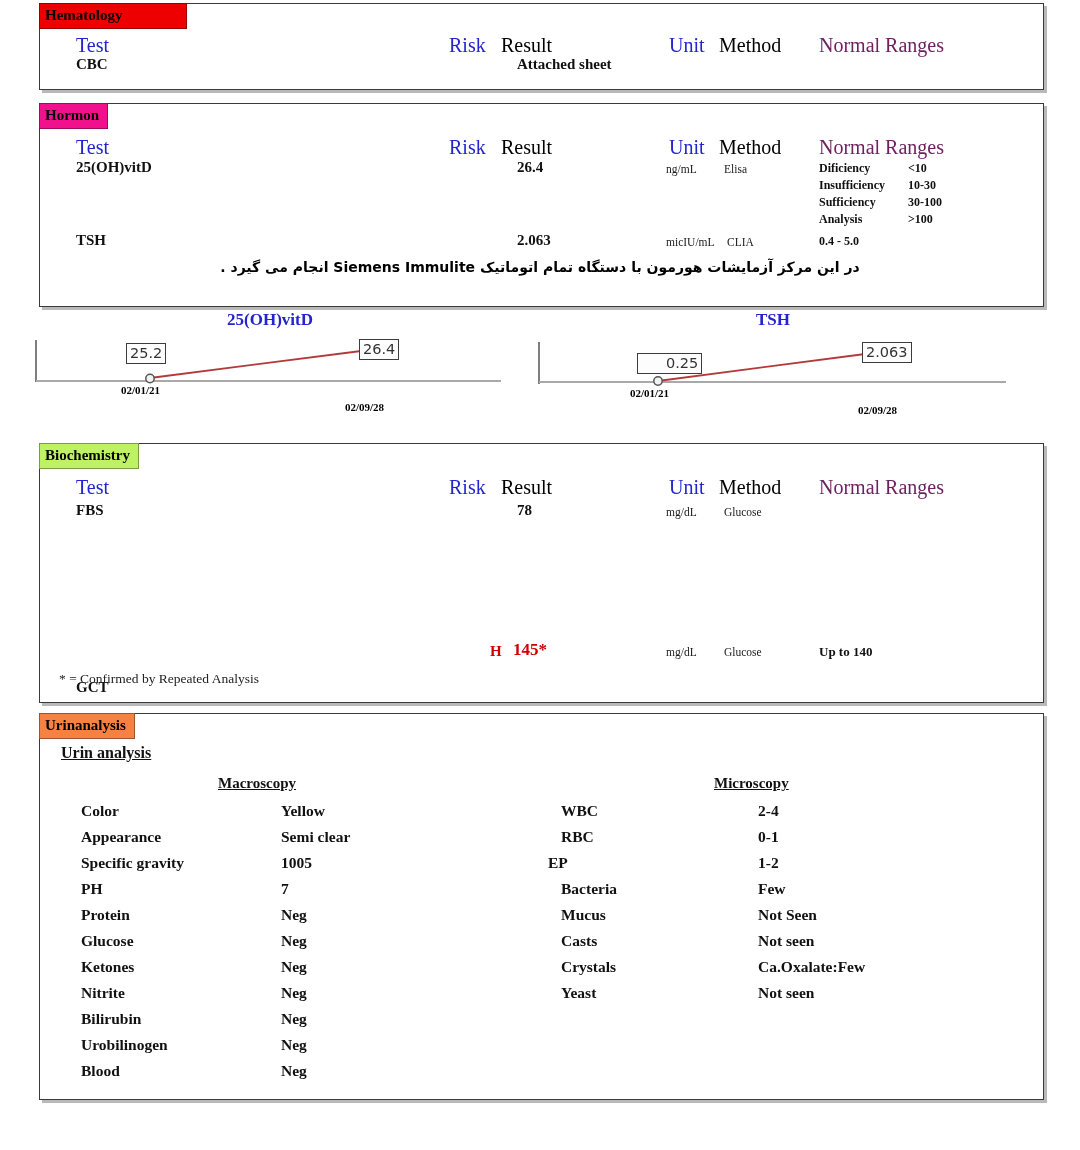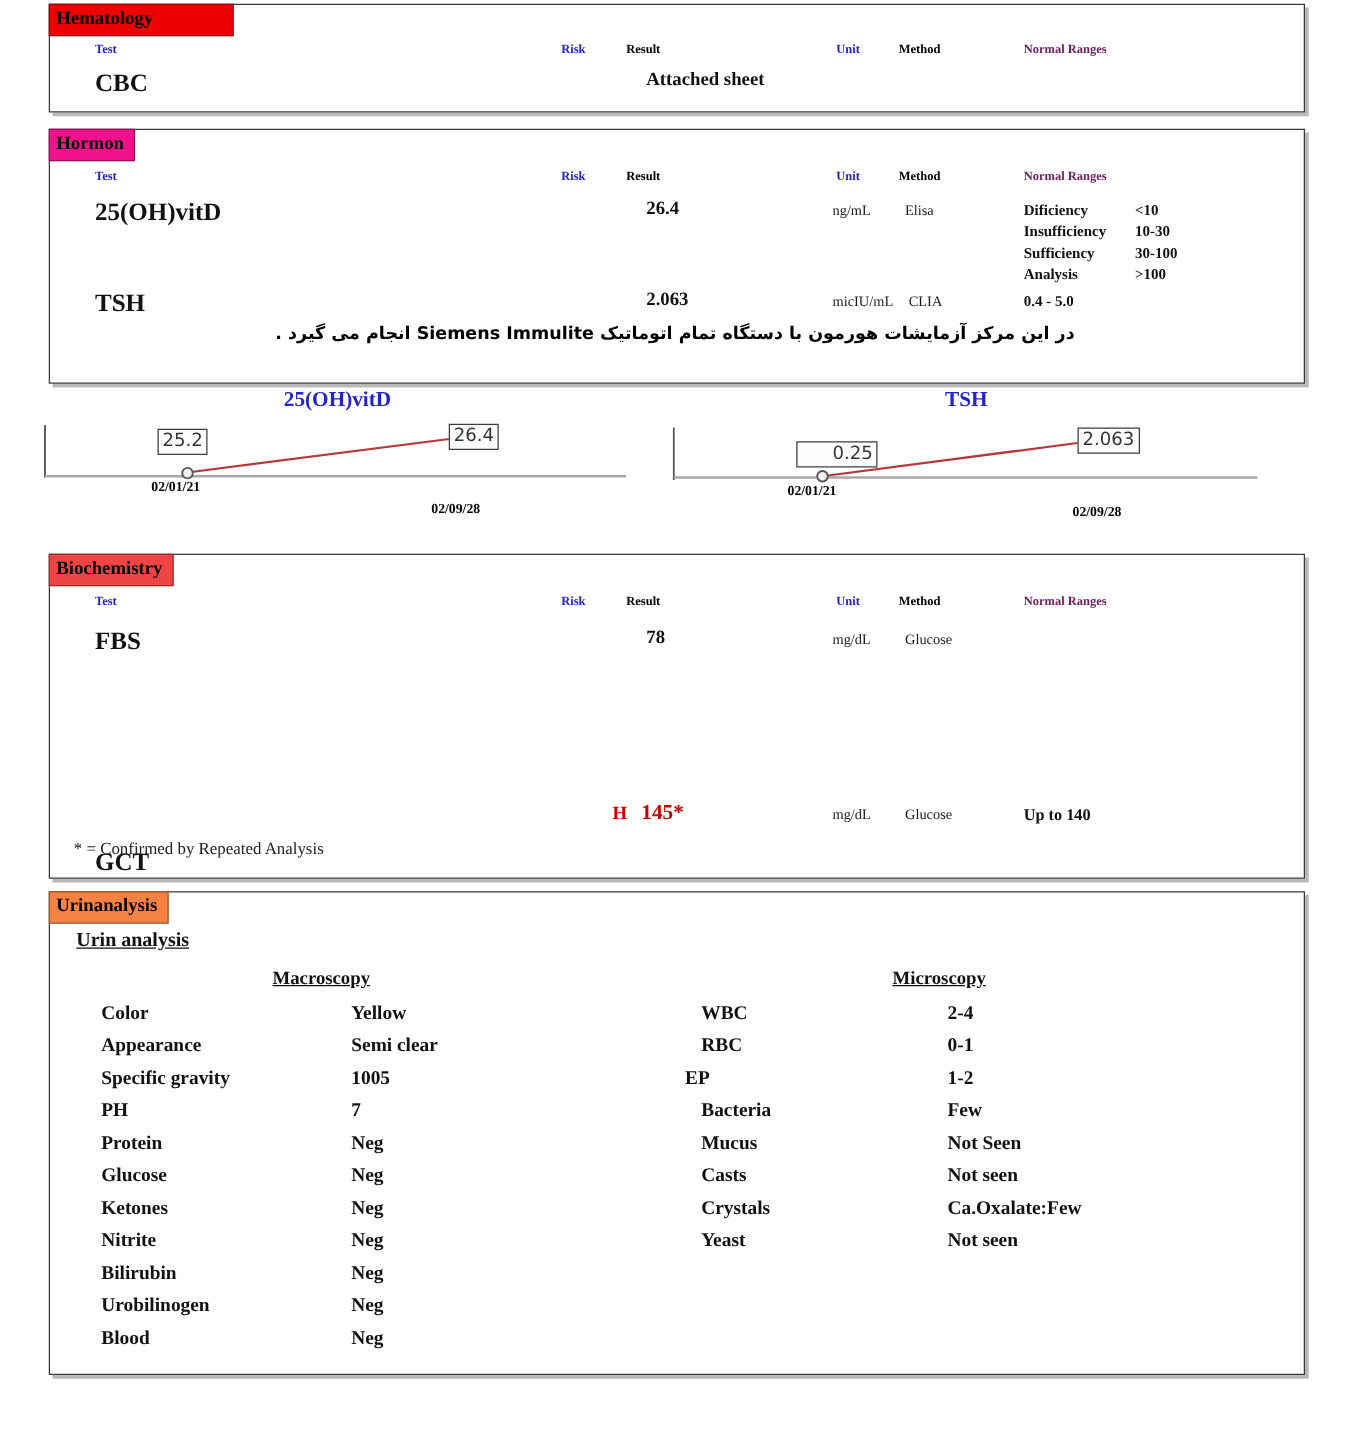--- a/index.html
+++ b/index.html
@@ -17,24 +17,24 @@
   .abs{position:absolute;white-space:nowrap;}
   .box{
     position:absolute;left:39px;width:1003px;background:#fff;
     border:1.5px solid #3a3a3a;box-shadow:3px 3px 0 #b9b9b9;
   }
   .chip{
     position:absolute;top:-1px;left:-1px;
     font-weight:bold;font-size:15px;line-height:21px;
     padding:1px 8px 2px 5px;color:#000;border:1px solid rgba(0,0,0,.35);
   }
-  .hdr{font-weight:bold;font-size:10px;color:#000;}
+  .hdr{font-weight:normal;font-size:20px;color:#000;}
   .blue{color:var(--blue);}
   .purple{color:var(--purple);}
-  .tname{font-weight:bold;font-size:20px;}
+  .tname{font-weight:bold;font-size:15px;}
   .rval{font-weight:bold;font-size:15px;}
   .smalltxt{font-size:11.5px;color:#1a1a1a;}
   .rng{font-weight:bold;font-size:12px;}
   .rng-line{height:17px;}
   .rng-lbl{display:inline-block;width:89px;}
   .fbs-line{font-weight:bold;font-size:12.5px;line-height:16.9px;}
   .riskH{color:var(--red);font-weight:bold;font-size:15px;}
   .gctres{color:var(--red);font-weight:bold;font-size:17px;}
   .footnote{font-size:13.5px;color:#222;}
   .fa-note{
@@ -123,21 +123,21 @@
     <line x1="120" y1="43" x2="327" y2="16" stroke="#b23a3a" stroke-width="1.8"></line>
     <circle cx="120" cy="43" r="4.2" fill="#f2f2f2" stroke="#555" stroke-width="1.5"></circle>
   </svg>
   <div class="vbox" style="left:99px;top:43px;padding-left:28px;">0.25</div>
   <div class="vbox" style="left:324px;top:32px;">2.063</div>
   <span class="cdate" style="left:92px;top:77px;">02/01/21</span>
   <span class="cdate" style="left:320px;top:94px;">02/09/28</span>
 </div>
 
 <div class="box" style="top:443px;height:258px;">
-  <div class="chip" style="background:#ef4444;">Biochemistry</div>
+  <div class="chip" style="background:#bef264;">Biochemistry</div>
   <span class="abs hdr blue" style="left:36px;top:32px;">Test</span>
   <span class="abs hdr blue" style="left:409px;top:32px;">Risk</span>
   <span class="abs hdr" style="left:461px;top:32px;">Result</span>
   <span class="abs hdr blue" style="left:629px;top:32px;">Unit</span>
   <span class="abs hdr" style="left:679px;top:32px;">Method</span>
   <span class="abs hdr purple" style="left:779px;top:32px;">Normal Ranges</span>
 
   <span class="abs tname" style="left:36px;top:58px;">FBS</span>
   <span class="abs rval" style="left:477px;top:58px;">78</span>
   <span class="abs smalltxt" style="left:626px;top:62px;">mg/dL</span>

